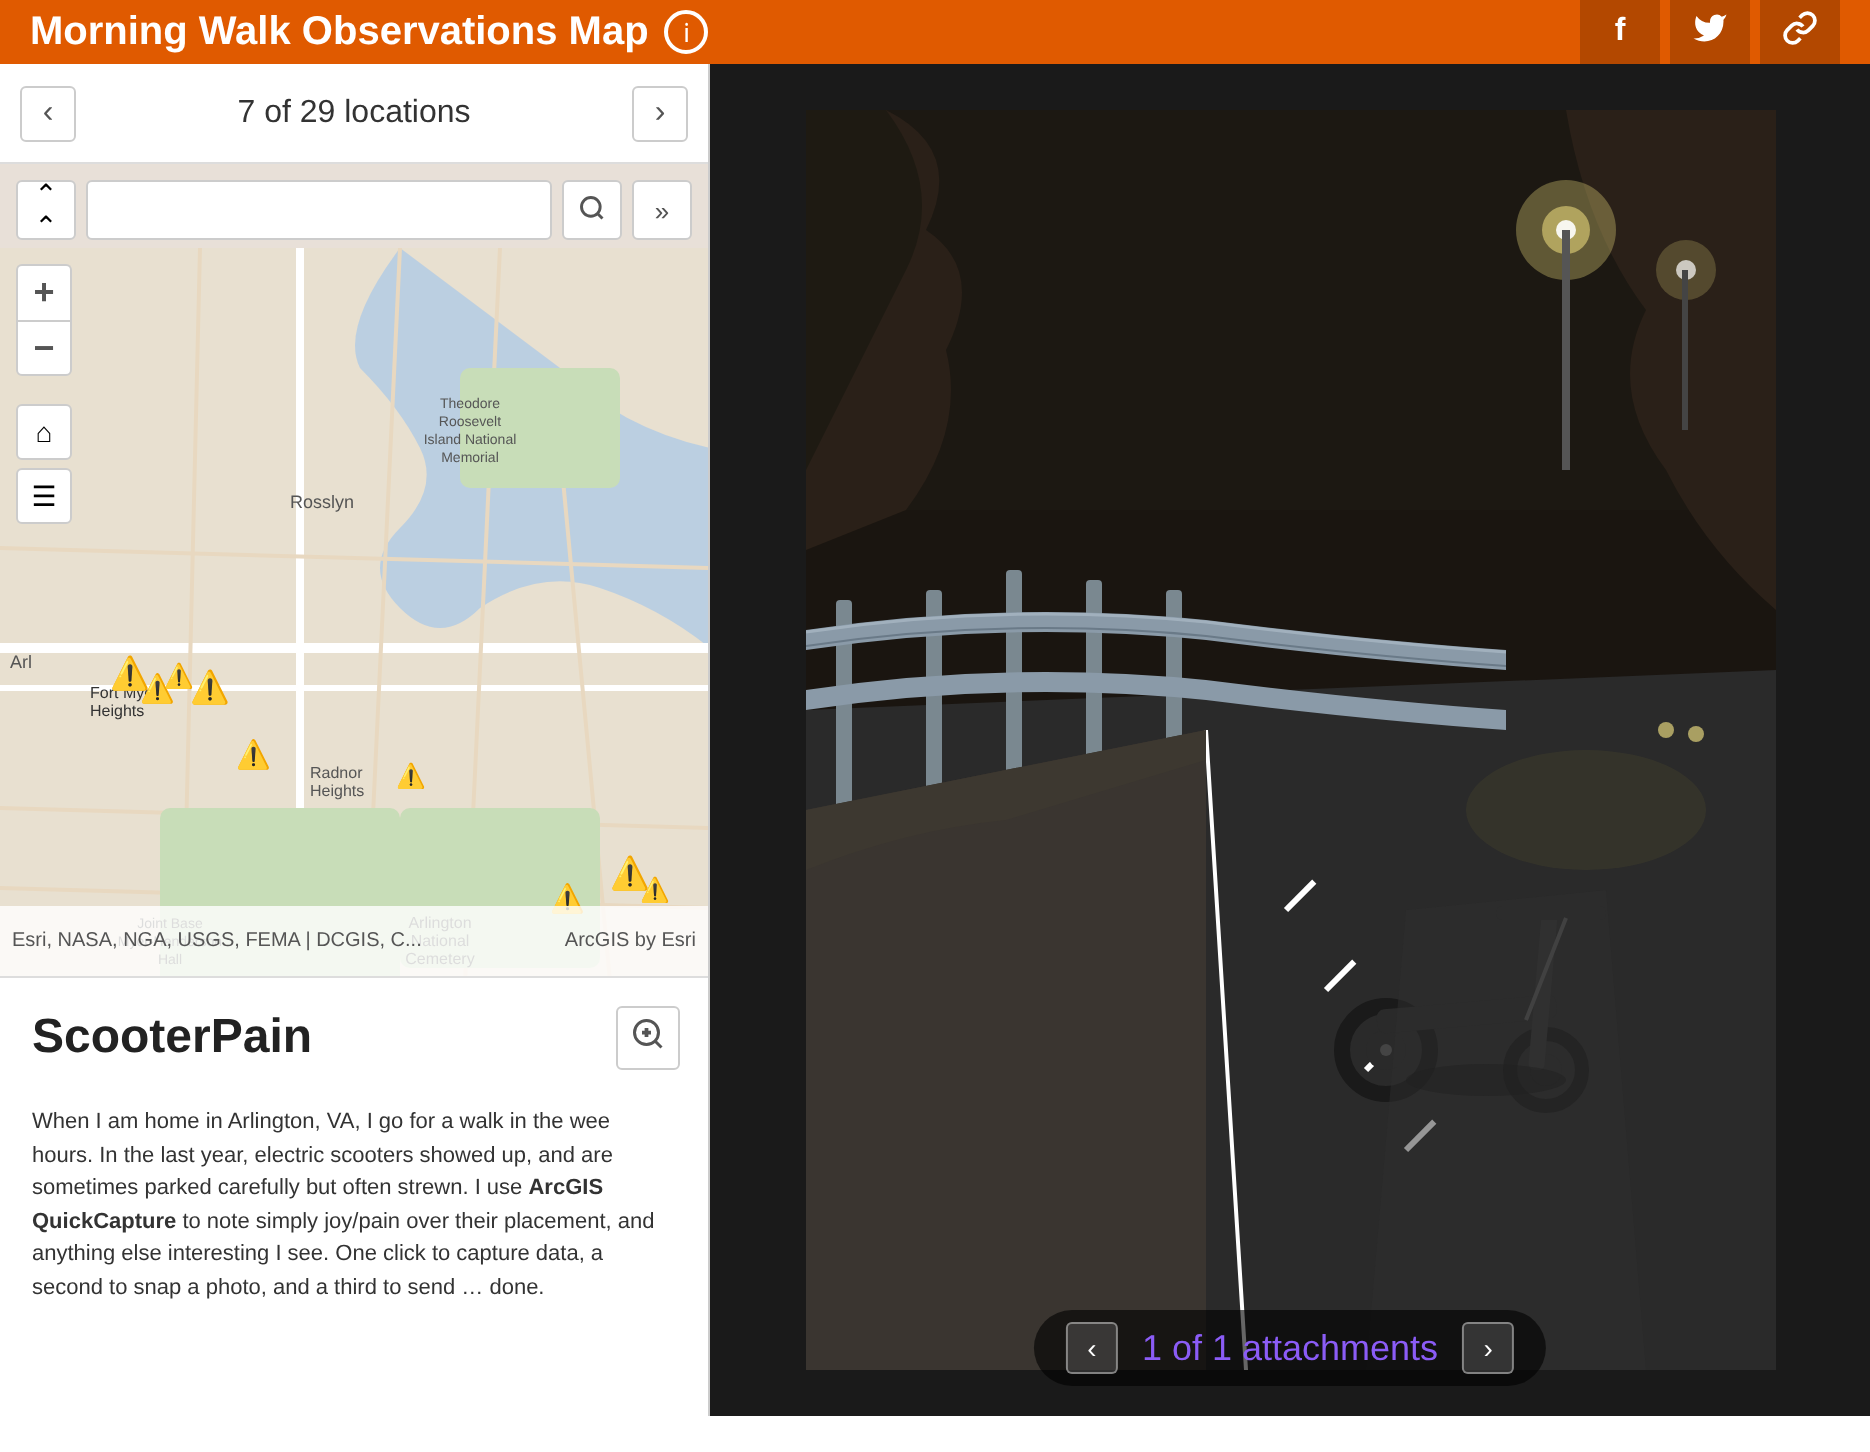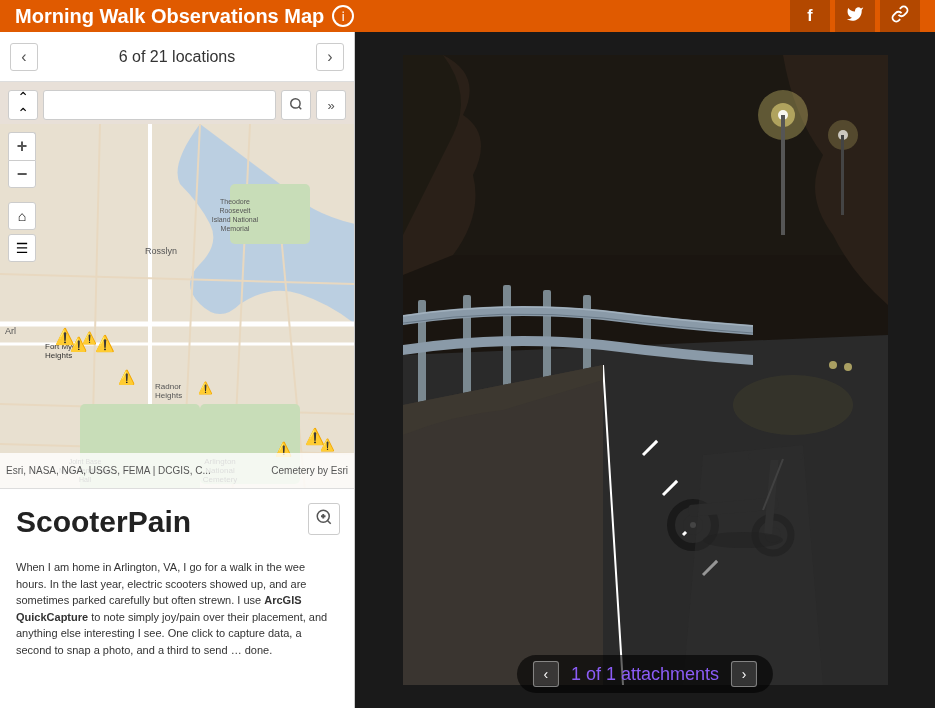--- a/index.html
+++ b/index.html
@@ -209,21 +209,21 @@
     
     #info-panel {
       background: #fff;
       border-top: 1px solid #ddd;
       padding: 16px 16px 12px 16px;
       min-height: 220px;
       position: relative;
       overflow-y: auto;
     }
     #info-title {
-      font-size: 30px;
+      font-size: 24px;
       font-weight: 700;
       color: #222;
       margin-bottom: 10px;
     }
     #info-text {
       font-size: 11px;
       color: #333;
       line-height: 1.5;
       margin-top: 20px;
     }
@@ -343,21 +343,21 @@
     </button>
   </div>
 </div>
 
 <div id="main">
 
   <div id="left-panel">
 
     <div id="nav-bar">
       <button class="nav-arrow">‹</button>
-      <span id="nav-label">6 of 21 locations</span>
+      <span id="nav-label">7 of 29 locations</span>
       <button class="nav-arrow">›</button>
     </div>
 
     <div id="map-container">
 
       
       <div id="map-toolbar">
         <button id="collapse-btn">
           <span>⌃<br style="line-height:0">⌃</span>
         </button>
@@ -439,21 +439,21 @@
         <text x="198" y="268" font-size="12">⚠️</text>
 
         <text x="275" y="330" font-size="14">⚠️</text>
         <text x="305" y="318" font-size="16">⚠️</text>
         <text x="320" y="325" font-size="12">⚠️</text>
       </svg>
 
       
       <div id="map-attribution">
         <span>Esri, NASA, NGA, USGS, FEMA | DCGIS, C...</span>
-        <span>Cemetery by Esri</span>
+        <span>ArcGIS by Esri</span>
       </div>
     </div>
 
     <div id="info-panel">
       <button id="zoom-to-btn">
         <span>
           <svg width="18" height="18" viewBox="0 0 24 24" fill="none" stroke="#555" stroke-width="2">
               <circle cx="11" cy="11" r="8"></circle>
               <path d="M21 21l-4.35-4.35"></path>
               <path d="M8 11h6M11 8v6" stroke-width="2.5"></path>

